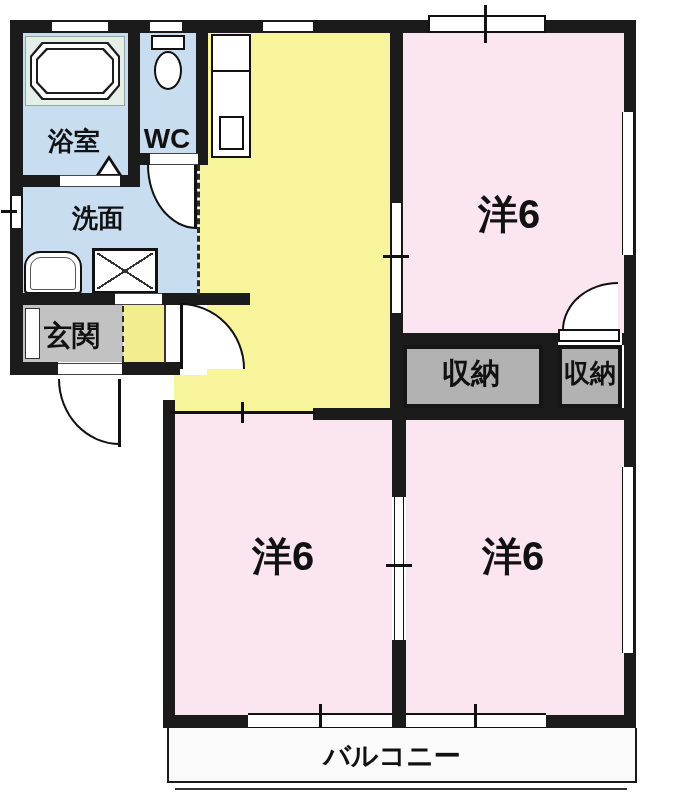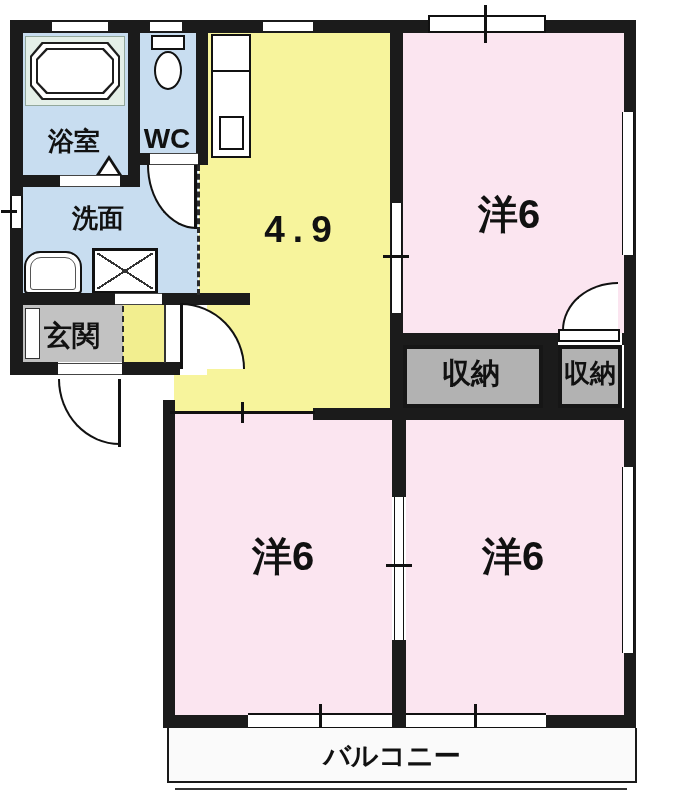--- a/index.html
+++ b/index.html
@@ -140,21 +140,20 @@
   <div class="abs" style="left:167px;top:728px;width:470px;height:55px;background:#fafafa;
               border:2px solid #1a1a1a;border-top:none;box-sizing:border-box;"></div>
   <div class="thinline" style="left:175px;top:788px;width:452px;height:2px;"></div>
 
   <div class="label" style="left:74px;top:141px;font-size:26px;">浴室</div>
   <div class="label" style="left:167px;top:139px;font-size:28px;">WC</div>
   <div class="label" style="left:98px;top:218px;font-size:26px;">洗面</div>
   <div class="label" style="left:72px;top:336px;font-size:28px;">玄関</div>
 
   <div class="label" style="left:302px;top:230px;font-size:37px;line-height:1.2;">
-    <div style="letter-spacing:8px;">4.9</div>
   </div>
 
   <div class="label" style="left:509px;top:214px;font-size:40px;">洋6</div>
   <div class="label" style="left:471px;top:374px;font-size:29px;">収納</div>
   <div class="label" style="left:590px;top:373px;font-size:26px;">収納</div>
   <div class="label" style="left:283px;top:556px;font-size:40px;">洋6</div>
   <div class="label" style="left:513px;top:556px;font-size:40px;">洋6</div>
   <div class="label" style="left:392px;top:756px;font-size:27px;">バルコニー</div>
 
 </div>

